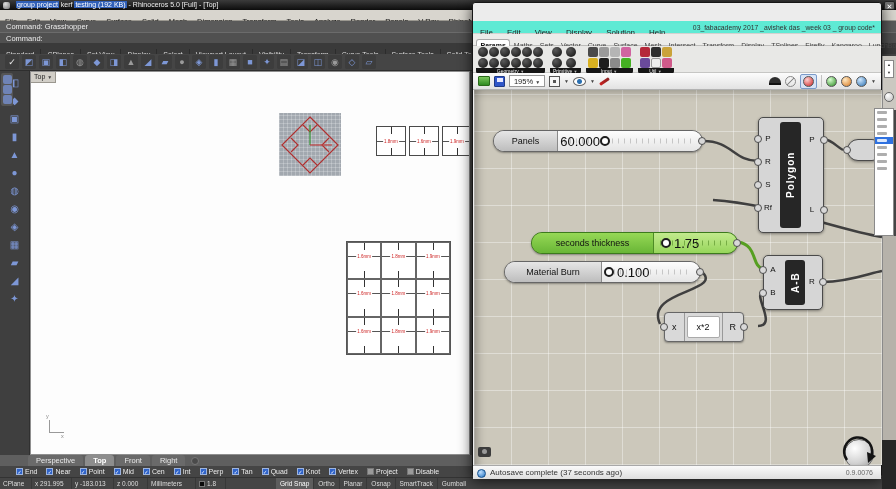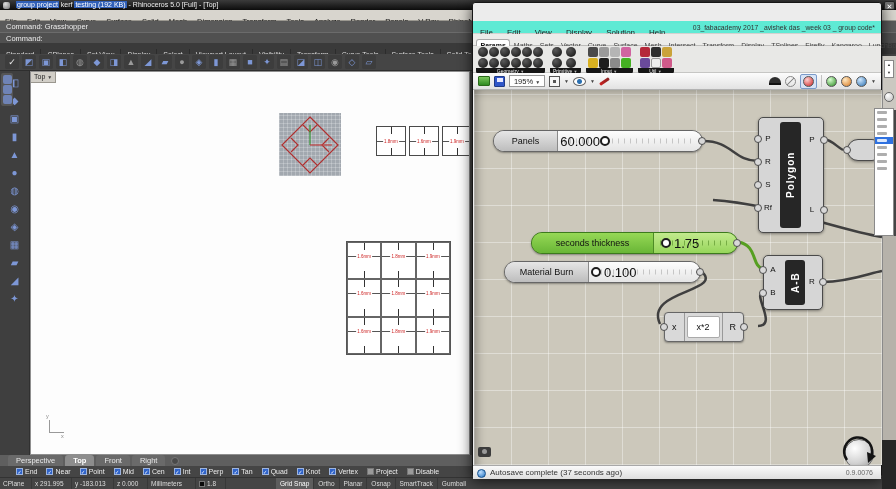--- a/index.html
+++ b/index.html
@@ -33,21 +33,21 @@
 .tickv{position:absolute;left:50%;width:1px;height:7px;background:#333}
 .dimline{position:absolute;left:0;right:0;height:1px;background:#555}
 .dimlab{position:absolute;left:50%;transform:translate(-50%,-50%);background:#fff;color:#cc2222;font-size:4.5px;line-height:5px;padding:0 1px;white-space:nowrap}
 .kgrid{position:absolute;left:315px;top:169px;width:105px;height:114px;display:grid;grid-template-columns:repeat(3,1fr);grid-template-rows:repeat(3,1fr);border:1px solid #555;background:#fff}
 .kg{position:relative;border:1px solid #666}
 .axis{position:absolute;left:14px;top:345px;width:20px;height:20px}
 .ax-v{position:absolute;left:4px;top:3px;width:1px;height:13px;background:#999}
 .ax-h{position:absolute;left:4px;top:15px;width:15px;height:1px;background:#999}
 .ax-y{position:absolute;left:1px;top:-4px;font-size:5.5px;color:#888}
 .ax-x{position:absolute;left:16px;top:16px;font-size:5.5px;color:#888}
-.r-vtabs{top:455px;height:11px;background:#5f5f5f;display:flex;align-items:flex-end;padding-left:8px;gap:2px}
+.r-vtabs{top:455px;height:11px;background:#5f5f5f;display:flex;align-items:flex-end;padding-left:28px;gap:2px}
 .vt{font-size:7.5px;line-height:11px;color:#e8e8e8;padding:0 8px;background:#6a6a6a;border-radius:3px 3px 0 0}
 .vt.on{background:#8d8d8d;color:#fff;font-weight:bold}
 .vt-ico{width:8px;height:8px;border-radius:50%;background:#4a4a4a;margin:0 0 1px 4px;border:1px solid #777}
 .r-osnap{top:466px;height:11px;background:#454545;display:flex;align-items:center;padding-left:16px;gap:9px}
 .os{display:flex;align-items:center;gap:2px;font-size:7px;color:#ececec}
 .cb{width:7px;height:7px;border:1px solid #777;background:#9a9a9a;font-size:5px;line-height:6px;color:#fff;text-align:center}
 .cb.ck{background:#2f63c9;border-color:#9db4de}
 .cb.ck::after{content:"✓"}
 .r-status{top:477px;height:12px;background:#454545;border-top:1px solid #333;color:#ddd;font-size:6.5px;line-height:11px}
 .ss{position:absolute;top:0;height:12px;border-right:1px solid #383838;padding:0 3px;white-space:nowrap;overflow:hidden}
@@ -485,21 +485,21 @@
       <div class="slider sel" style="left:57px;top:142px;width:207px">
         <span class="lab" style="width:122px">seconds thickness</span>
         <span class="track">
           <span class="knob" style="left:12px"></span>
           <span class="val" style="left:20px">1.75</span>
         </span>
         <span class="nub" style="right:-4px;top:50%;transform:translateY(-50%)"></span>
       </div>
 
       <div class="slider" style="left:30px;top:171px;width:197px">
-        <span class="lab" style="width:84px">Material Burn</span>
+        <span class="lab" style="width:97px">Material Burn</span>
         <span class="track">
           <span class="knob" style="left:7px"></span>
           <span class="val" style="left:15px">0.100</span>
         </span>
         <span class="nub" style="right:-4px;top:50%;transform:translateY(-50%)"></span>
       </div>
 
       <div class="comp" style="left:284px;top:27px;width:66px;height:116px">
         <span class="pin" style="left:2px;top:14px">P</span>
         <span class="pin" style="left:2px;top:37px">R</span>

